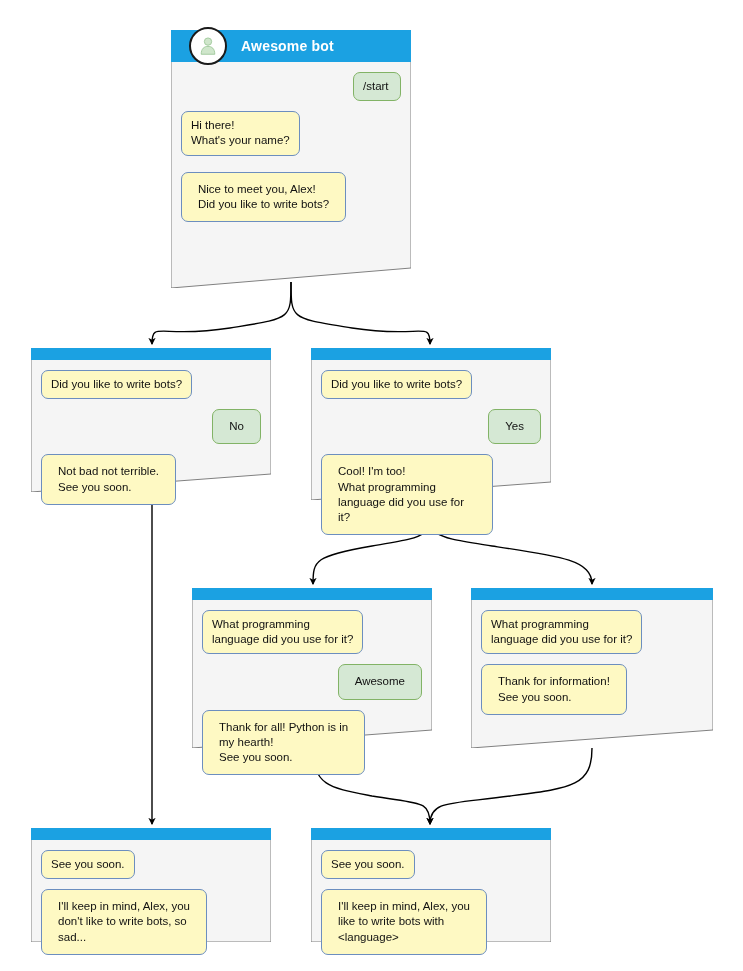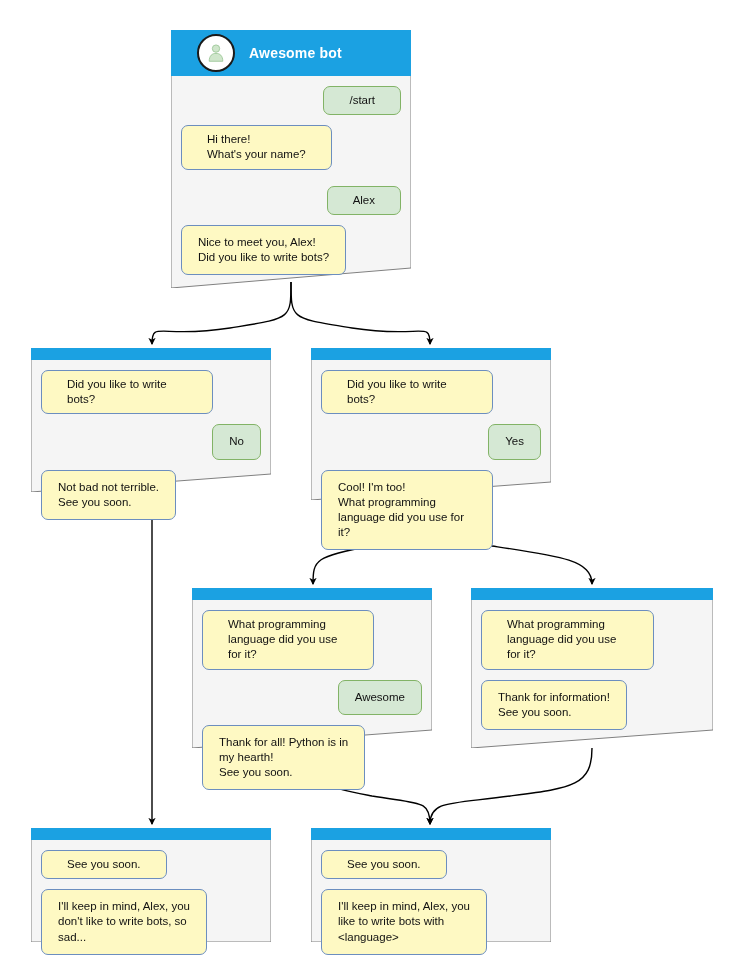--- a/index.html
+++ b/index.html
@@ -43,25 +43,25 @@
     position: relative;
     z-index: 1;
     width: 100%;
     height: 100%;
     box-sizing: border-box;
   }
 
   
   .hdr-big {
     position: relative;
-    height: 46px;
+    height: 32px;
     background: #1ba1e2;
     display: flex;
     align-items: center;
-    padding-left: 26px;
+    padding-left: 18px;
     box-sizing: border-box;
   }
   .hdr-thin {
     position: relative;
     height: 12px;
     background: #1ba1e2;
   }
 
   .avatar {
     width: 38px;
@@ -92,21 +92,21 @@
 
   .row        { display: flex; margin-bottom: 10px; }
   .row.left   { justify-content: flex-start; }
   .row.right  { justify-content: flex-end; }
 
   .bubble {
     font-size: 11.5px;
     line-height: 1.32;
     color: #111111;
     border-radius: 7px;
-    padding: 6px 25px;
+    padding: 6px 9px;
     box-sizing: border-box;
     white-space: pre-line;
     max-width: 78%;
   }
   .bubble.bot {
     background: #fef9c3;
     border: 1px solid #6c8ebf;
   }
   .bubble.user {
     background: #d5e8d4;
@@ -159,23 +159,20 @@
     </div>
     <div class="chat">
       <div class="row right">
         <div class="bubble user">/start</div>
       </div>
       <div class="row left">
         <div class="bubble bot">Hi there!
 What's your name?</div>
       </div>
       <div class="spacer"></div>
-      <div class="row right">
-        <div class="bubble user">Alex</div>
-      </div>
       <div class="row left">
         <div class="bubble bot pad">Nice to meet you, Alex!
 Did you like to write bots?</div>
       </div>
     </div>
   </div>
 </div>
 
 <div class="node" style="left:31px; top:348px; width:240px; height:144px;">
   <svg class="node-shape" viewBox="0 0 240 144" preserveAspectRatio="none">

